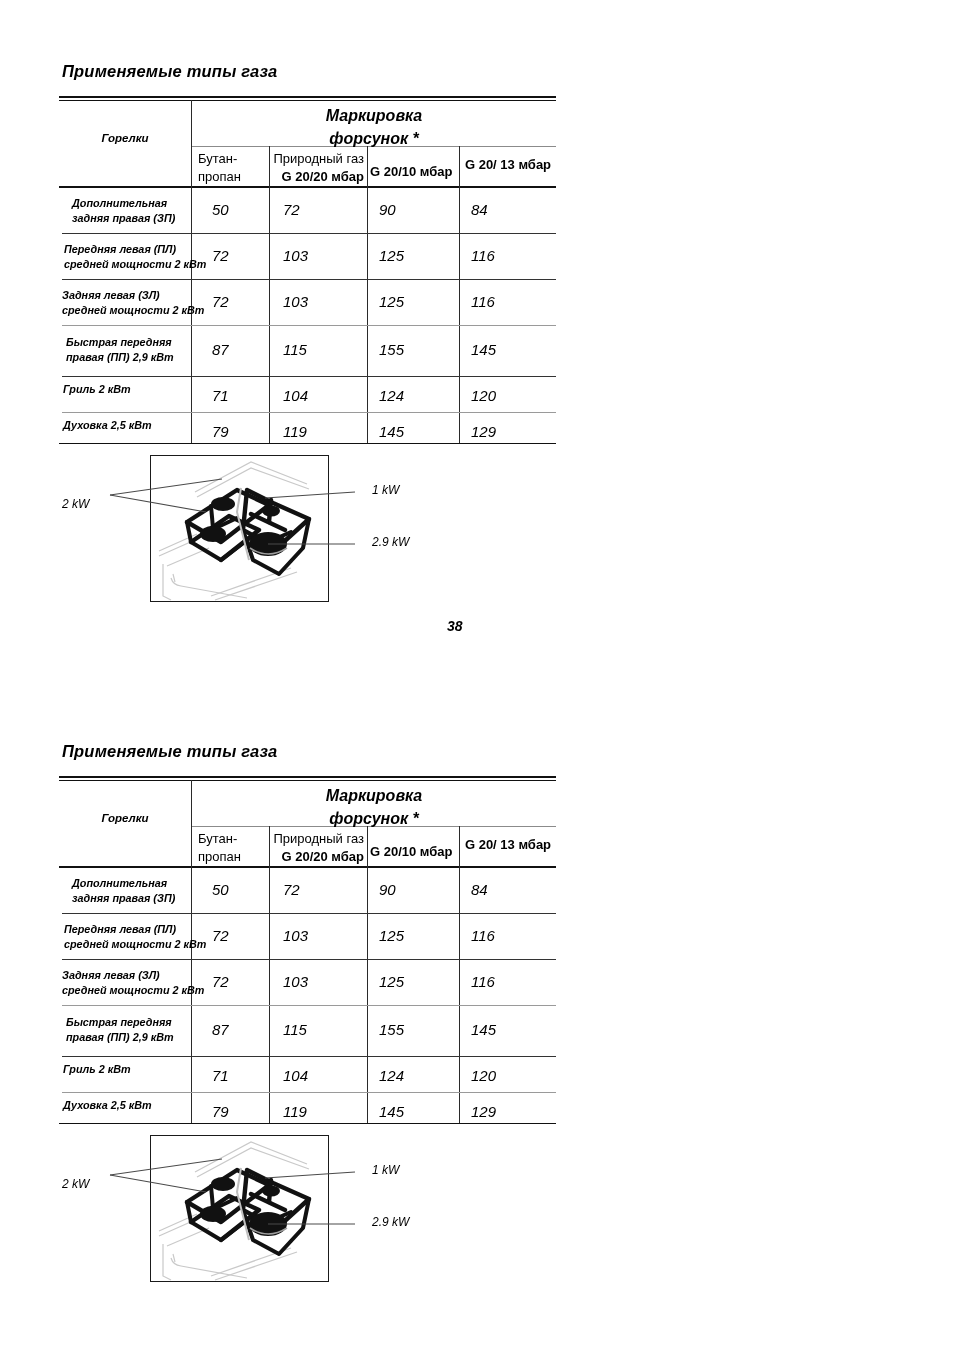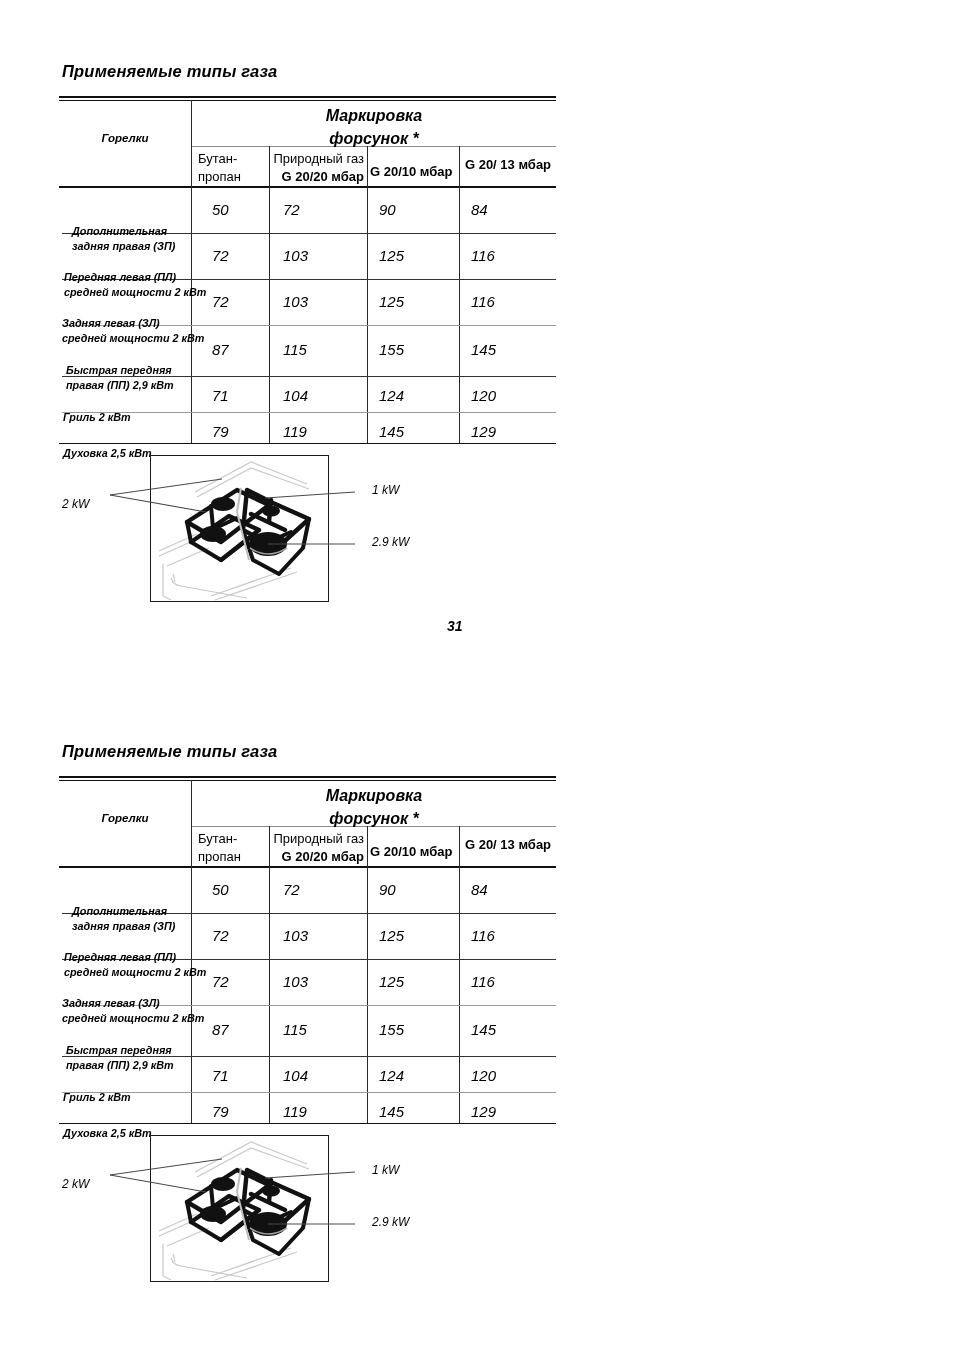--- a/index.html
+++ b/index.html
@@ -138,21 +138,20 @@
   .hdr-col.hc4 { left: 462px; width: 92px; text-align: center; top: 156px; }
   .hdr-col .b { font-weight: bold; }
 
   .row-label {
     position: absolute;
     font-size: 10.8px;
     font-weight: bold;
     font-style: italic;
     line-height: 1.38;
     white-space: nowrap;
-    margin-top: 28px;
   }
   .cellnum {
     position: absolute;
     font-size: 15px;
     font-style: italic;
     white-space: nowrap;
   }
 
   
   .diagram {
@@ -342,21 +341,21 @@
       <path d="M110 55 L206 72"></path>
       <path d="M265 58 L355 52"></path>
       <path d="M268 104 L355 104"></path>
     </g>
   </svg>
 
   <div class="callout" style="left:62px; top:497px;">2 kW</div>
   <div class="callout" style="left:372px; top:483px;">1 kW</div>
   <div class="callout" style="left:372px; top:535px;">2.9 kW</div>
 
-  <div class="page-num pn-top">31</div>
+  <div class="page-num pn-top">38</div>
 </div>
 
 <div class="page-block" id="block-bottom">
 
   <div class="section-title">Применяемые типы газа</div>
 
   <div class="rule-top"></div>
   <div class="rule-top2"></div>
   <div class="rule-subhead"></div>
   <div class="rule-headbottom"></div>

